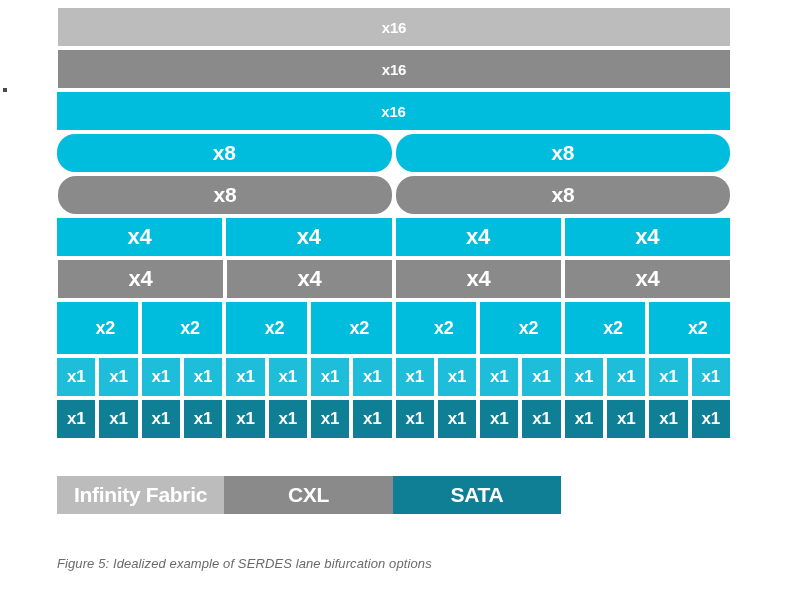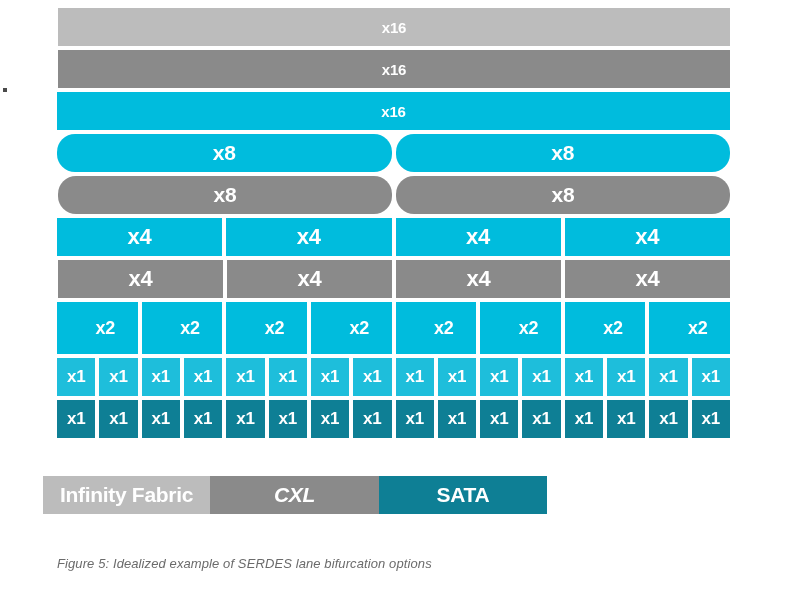--- a/index.html
+++ b/index.html
@@ -78,42 +78,42 @@
   
   .c-infinity { background: #bcbcbc; }
   .c-pcie     { background: #00bcdd; }
   .c-cxl      { background: #8a8a8a; }
   .c-sata     { background: #0e7f95; }
   .c-pcie-lt  { background: #1ebedb; }
 
   
   #legend {
     position: absolute;
-    left: 43px;
+    left: 57px;
     top: 476px;
     width: 673px;
     display: flex;
     text-align: center;
   }
   .legend-item {
     height: 38px;
     display: flex;
     align-items: center;
     justify-content: center;
     color: #ffffff;
     font-weight: bold;
     font-size: 21px;
     letter-spacing: -0.3px;
     white-space: nowrap;
     overflow: hidden;
     box-sizing: border-box;
   }
   #legend-infinity-fabric { width: 167px; }
   #legend-pcie-gen5       { width: 169px; }
-  #legend-cxl             { width: 169px; font-style: italic; }
+  #legend-cxl             { width: 169px; }
   #legend-sata            { width: 168px; }
 
   
   #figure-caption {
     position: absolute;
     left: 57px;
     top: 556px;
     font-family: "Liberation Sans", sans-serif;
     font-style: italic;
     font-size: 13px;

